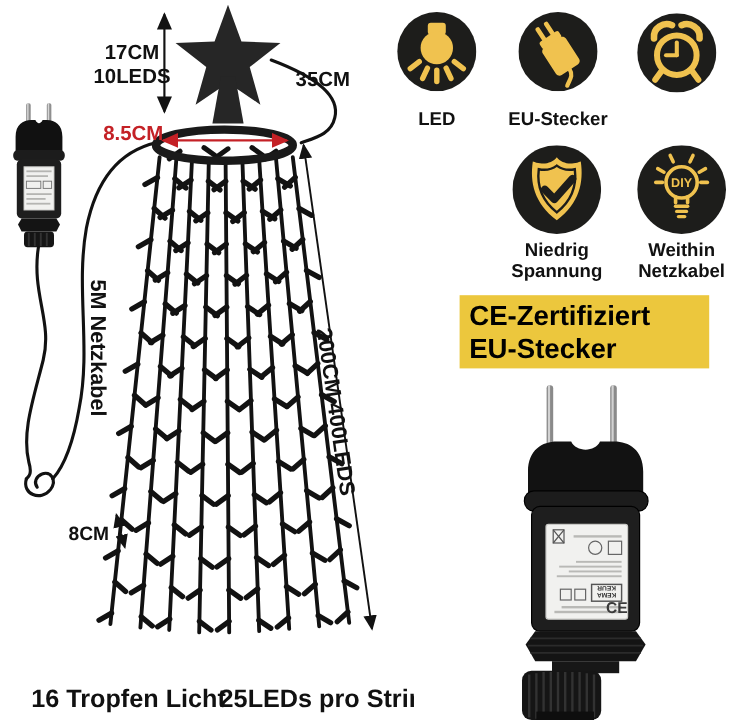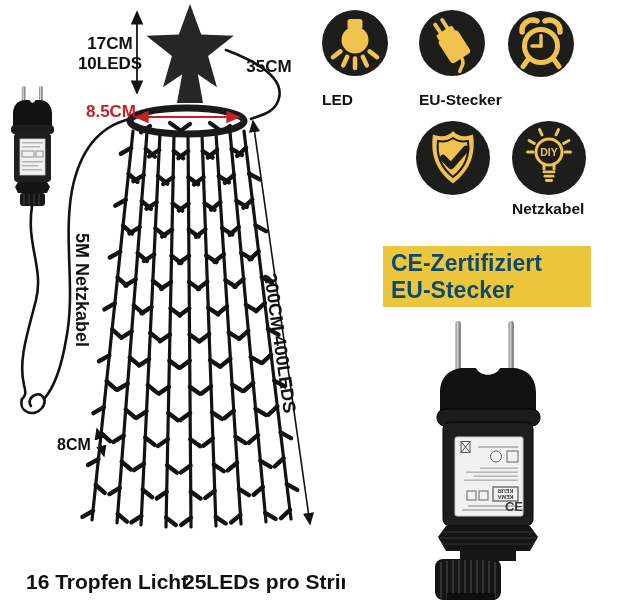--- a/index.html
+++ b/index.html
@@ -2,26 +2,26 @@
 <html><head>
 <meta charset="utf-8">
 <style>
   html,body{margin:0;padding:0;}
   body{
     width:625px;height:600px;position:relative;overflow:hidden;
     background:#ffffff;font-family:"Liberation Sans",sans-serif;
   }
   svg text{font-family:"Liberation Sans",sans-serif;}
   #diagram{position:absolute;left:0;top:0;}
-  .feature{position:absolute;display:flex;flex-direction:column;align-items:flex-start;text-align:center;}
+  .feature{position:absolute;display:flex;flex-direction:column;align-items:center;text-align:center;}
   .feature .lbl{font-weight:bold;color:#111;font-size:15.5px;line-height:1.15;margin-top:15px;}
   .feature.row2 .lbl{margin-top:5px;}
   .cert{
     position:absolute;left:383px;top:246px;width:192px;height:53px;
-    background:#ECC73D;color:#0c4a6e;font-weight:bold;font-size:23px;line-height:26.5px;
+    background:#ECC73D;color:#000000;font-weight:bold;font-size:23px;line-height:26.5px;
     padding:4px 8px;
   }
   #plug-photo{position:absolute;left:402px;top:315px;}
 </style>
 </head>
 <body>
 
 <svg id="diagram" width="345" height="600" viewBox="0 0 345 600">
   <defs>
     <marker id="ab" markerWidth="9" markerHeight="9" refX="7" refY="3.5" orient="auto-start-reverse">
@@ -288,20 +288,24 @@
   </svg>
 </div>
 
 <div class="feature row2" style="left:416px;top:121px;width:96px;">
   <svg width="74" height="74" viewBox="0 0 74 74">
     <circle cx="37" cy="37" r="37" fill="#1D1D1B"></circle>
     <path d="M37,10 C40,14 46,16 51,15 C53,15 55,14 57,13.5 C59.5,31 56,48 37,62.5 C18,48 14.5,31 17,13.5 C19,14 21,15 23,15 C28,16 34,14 37,10 Z" fill="#F0C24F"></path>
     <path d="M37,17 C41,20 47,21 52,20 C53.5,32 51,45 37,56 C23,45 20.5,32 22,20 C27,21 33,20 37,17 Z" fill="none" stroke="#1D1D1B" stroke-width="2"></path>
     <path d="M27,37 L35,45 L50,28" fill="none" stroke="#1D1D1B" stroke-width="6.5" stroke-linecap="round" stroke-linejoin="round"></path>
   </svg>
+  <div class="lbl">
+    <div>Niedrig</div>
+    <div>Spannung</div>
+  </div>
 </div>
 
 <div class="feature row2" style="left:512px;top:121px;width:112px;">
   <svg width="74" height="74" viewBox="0 0 74 74">
     <circle cx="37" cy="37" r="37" fill="#1D1D1B"></circle>
     <g stroke="#F0C24F" fill="none" stroke-width="3" stroke-linecap="round">
       <circle cx="37" cy="31" r="13"></circle>
       <line x1="32" y1="43" x2="32" y2="48"></line>
       <line x1="42" y1="43" x2="42" y2="48"></line>
       <line x1="22.3" y1="22.5" x2="17.1" y2="19.5"></line>
@@ -312,20 +316,21 @@
       <line x1="53" y1="31" x2="58.5" y2="31"></line>
     </g>
     <g fill="#F0C24F">
       <rect x="30.5" y="49.5" width="13" height="2.8" rx="1.4"></rect>
       <rect x="31.5" y="53.8" width="11" height="2.8" rx="1.4"></rect>
       <rect x="33" y="58.1" width="8" height="2.8" rx="1.4"></rect>
     </g>
     <text x="37" y="35" text-anchor="middle" font-size="10.5" font-weight="bold" fill="#F0C24F">DIY</text>
   </svg>
   <div class="lbl">
+    <div>Weithin</div>
     <div>Netzkabel</div>
   </div>
 </div>
 
 <div class="cert">
   <div>CE-Zertifiziert</div>
   <div>EU-Stecker</div>
 </div>
 
 <svg id="plug-photo" width="196" height="285" viewBox="0 0 196 285">

